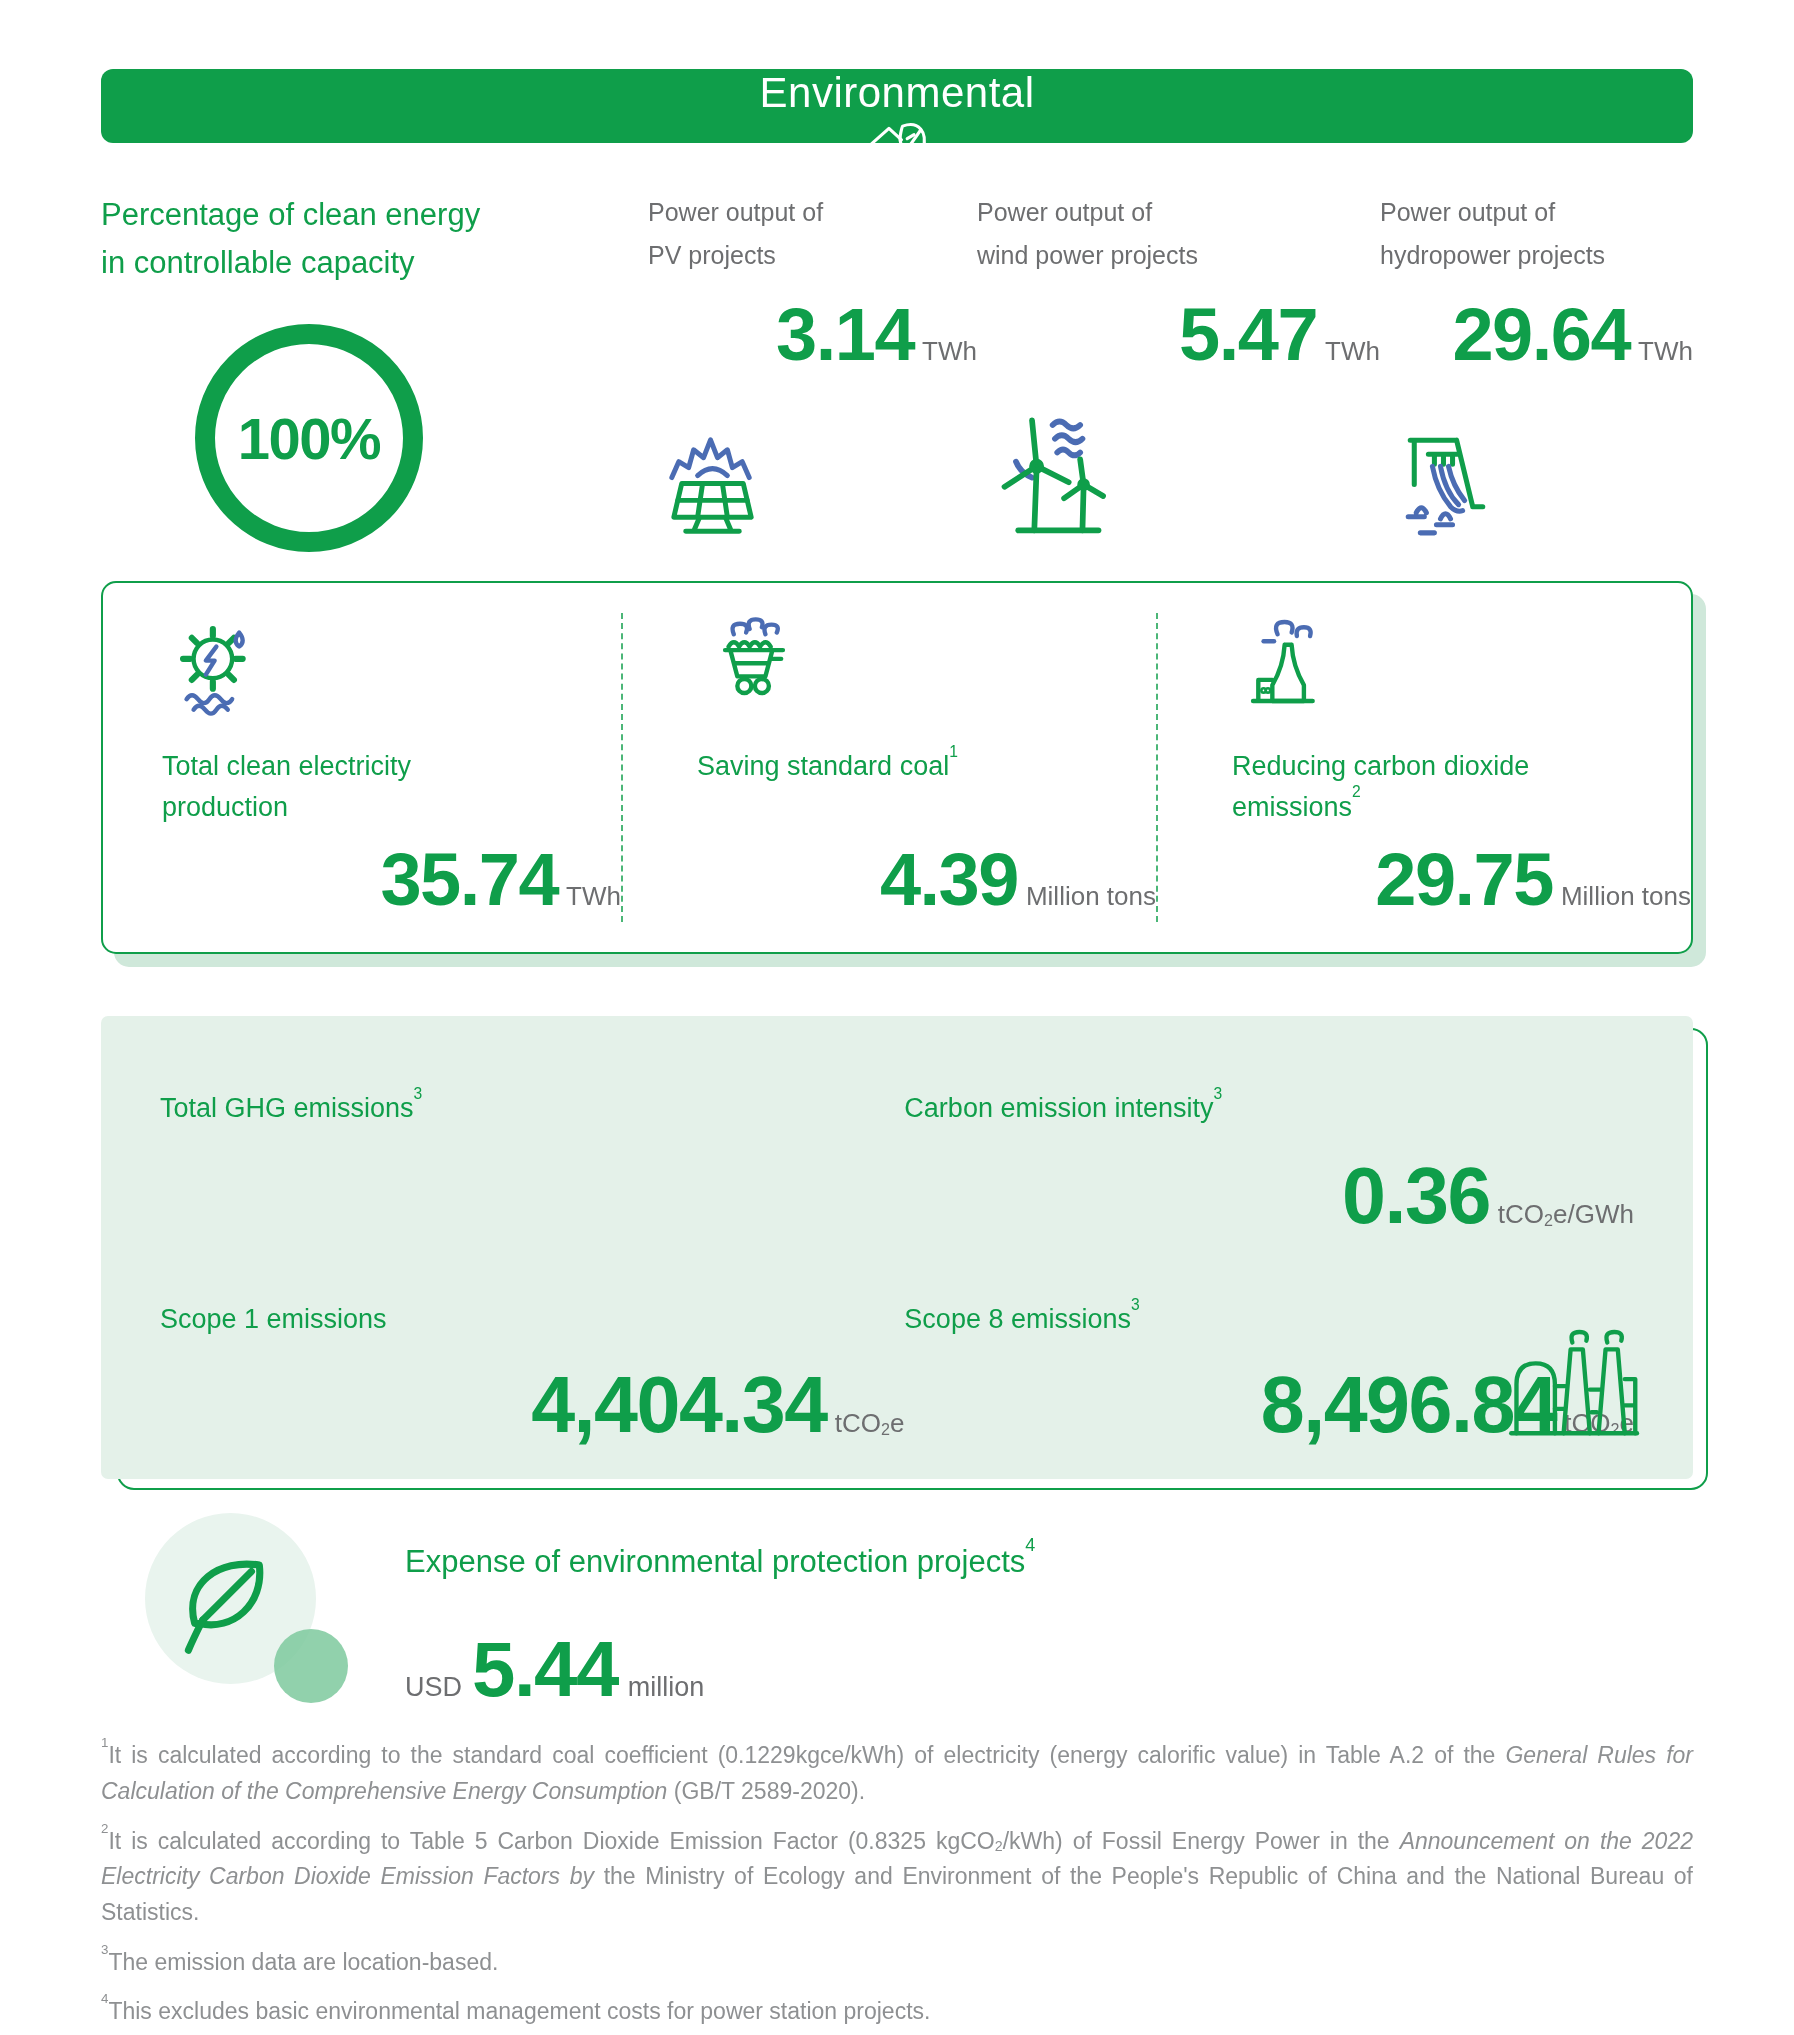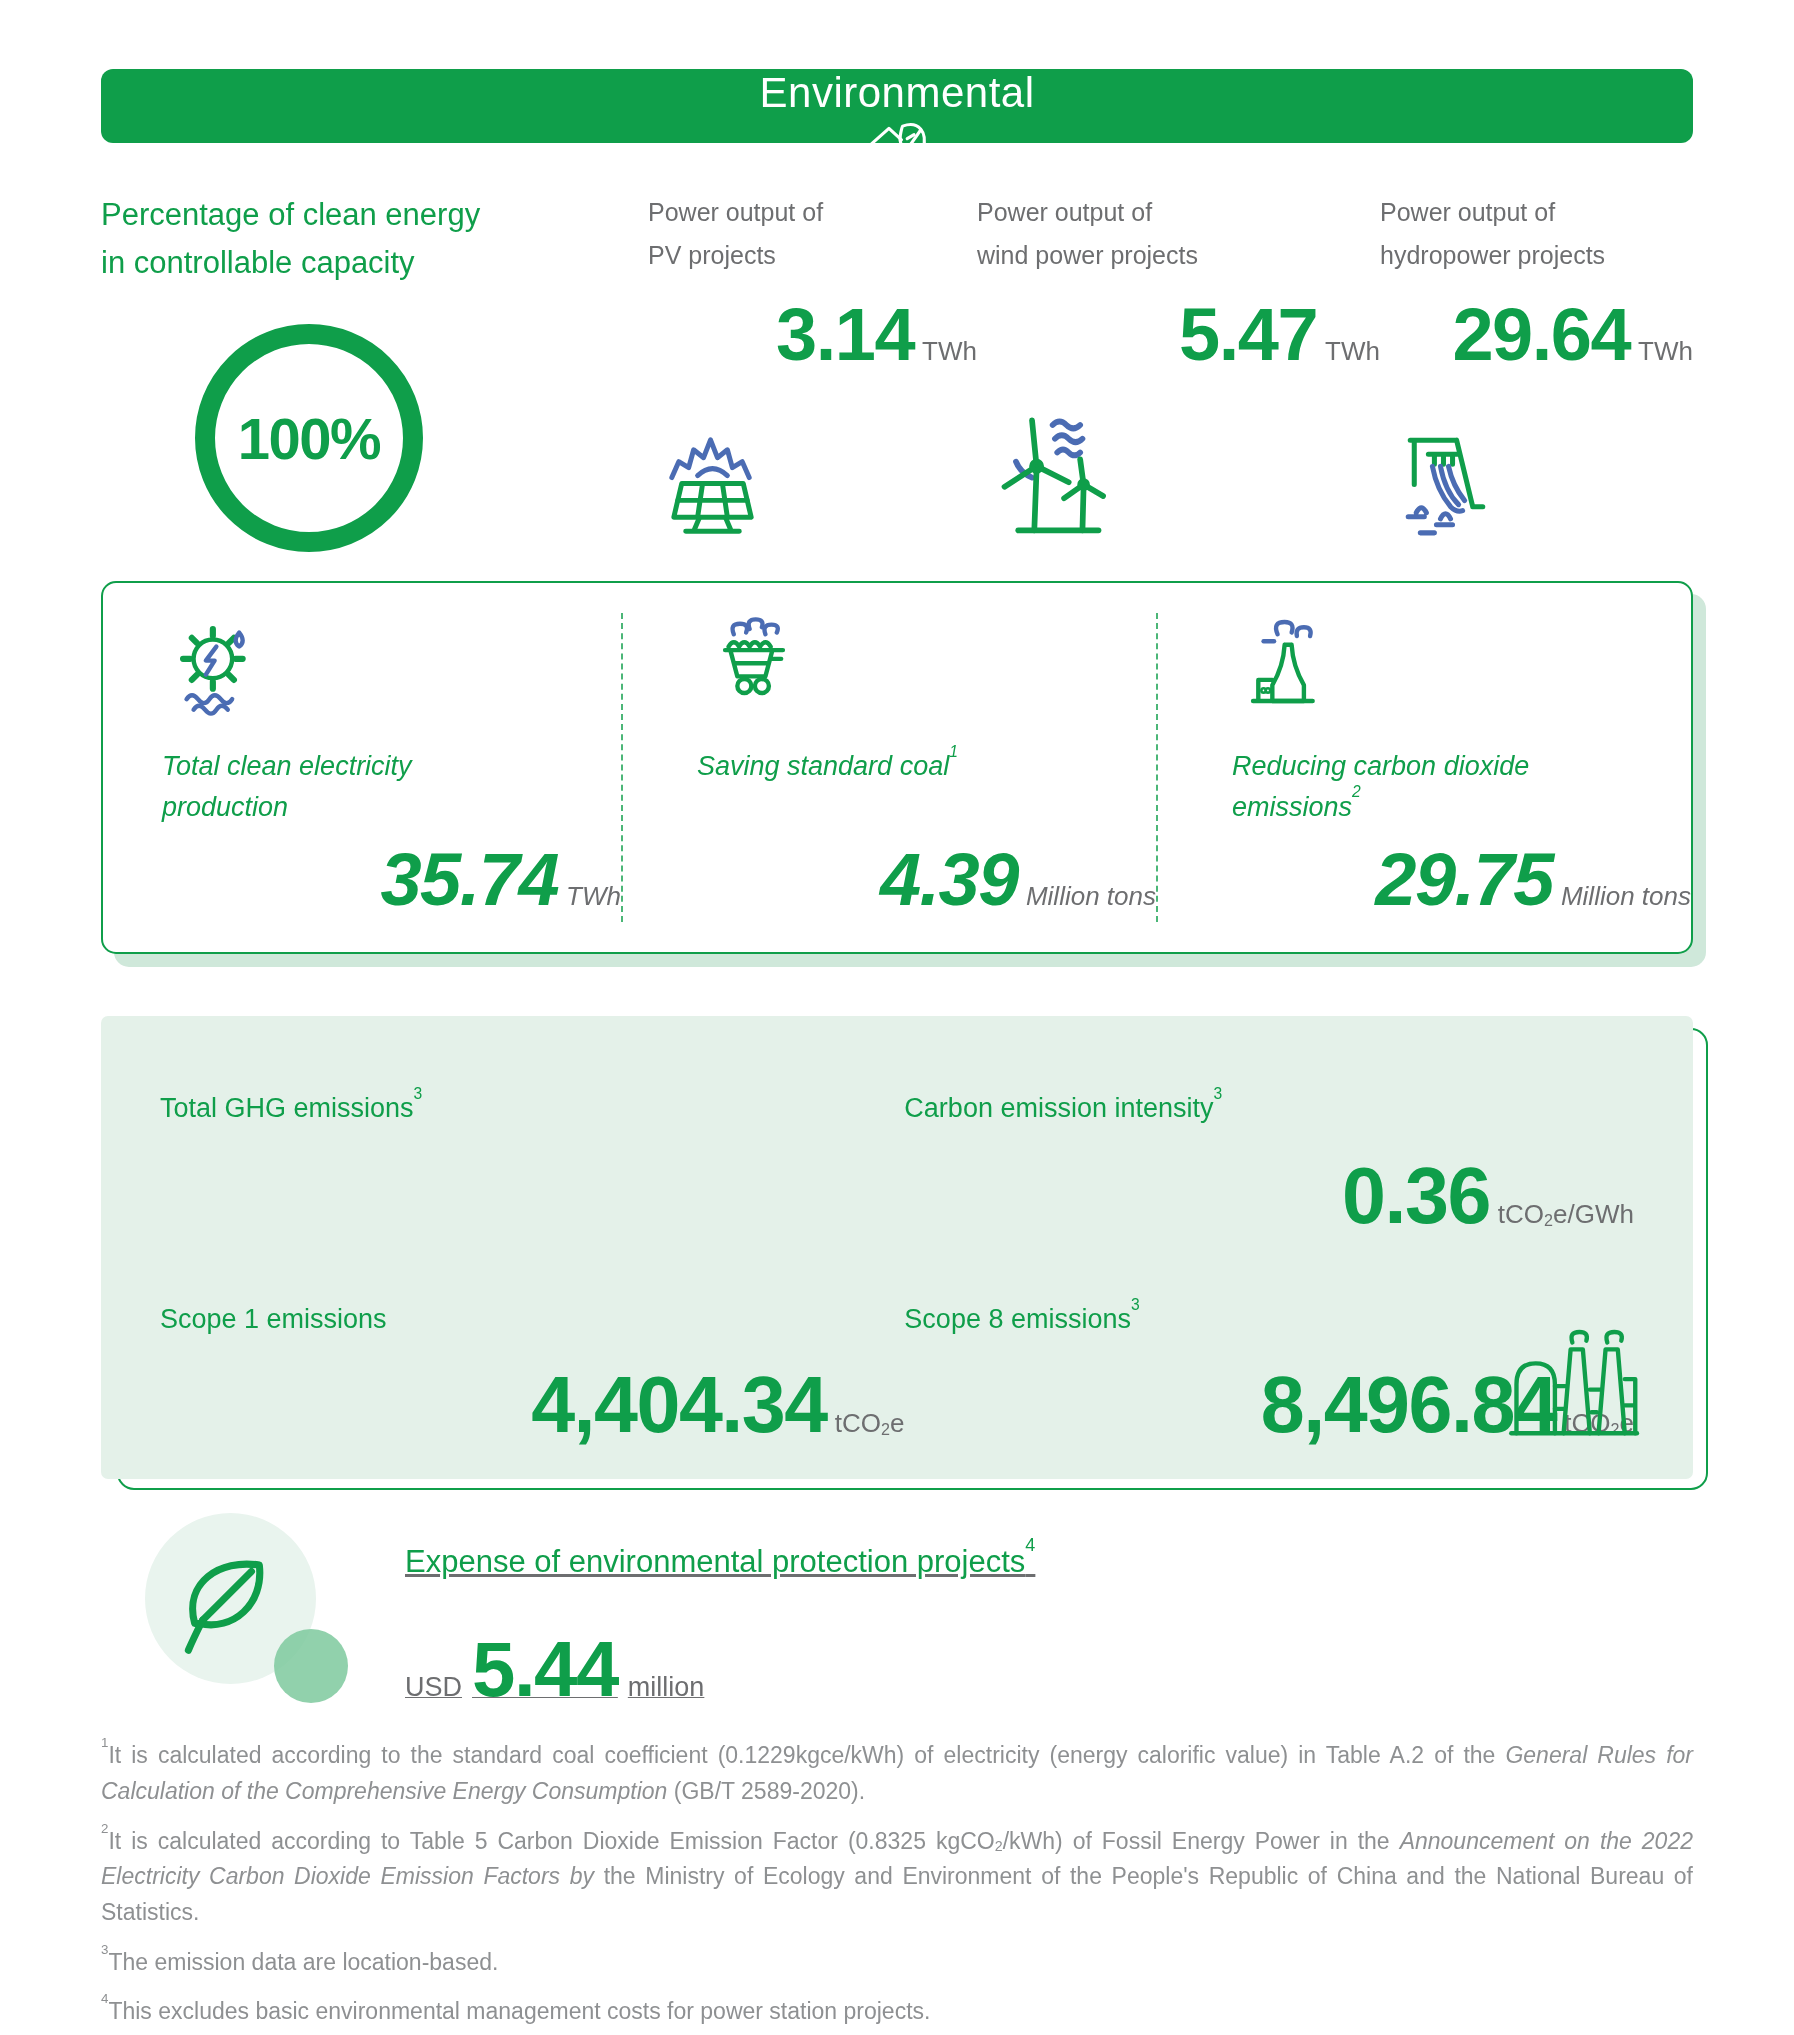--- a/index.html
+++ b/index.html
@@ -38,21 +38,21 @@
   .pcol3{flex:1;}
   .plabel{color:var(--gray);font-size:25px;line-height:1.7;height:92px;}
   .value-row{white-space:nowrap;margin-top:9px;text-align:right;}
   .big-num{font-size:74px;font-weight:700;color:var(--green);letter-spacing:-1.5px;}
   .unit{font-size:26px;color:var(--gray);margin-left:8px;}
   .unit .u-sub{font-size:.62em;position:relative;bottom:-.18em;}
   .picon{margin-top:25px;height:149px;display:flex;align-items:flex-end;}
   
   .stat-box{
     margin:29px 101px 0;background:#fff;border:2.5px solid var(--green);border-radius:15px;
-    box-shadow:13px 13px 0 0 var(--shadow);display:flex;padding:30px 0;box-sizing:border-box;font-style:italic;
+    box-shadow:13px 13px 0 0 var(--shadow);display:flex;padding:30px 0;box-sizing:border-box;
   }
   .stat-col{flex:1;padding-left:59px;box-sizing:border-box;}
   .stat-col.sep{border-left:2px dashed rgba(15,158,74,.75);padding-left:74px;}
   .stat-icon{height:116px;display:flex;align-items:flex-end;}
   .stat-label{margin-top:17.3px;min-height:82px;color:var(--green);font-size:27px;line-height:1.5;}
   .w1{max-width:297px;} .w3{max-width:376px;}
   .lbl-sup{font-size:.58em;position:relative;top:-.55em;color:var(--green);}
   
   .ghg-wrap{position:relative;margin:62px 101px 0;height:463px;}
   .ghg-outline{
@@ -69,21 +69,21 @@
   .ghg-val{margin-top:22px;white-space:nowrap;}
   .row2{margin-top:59px;}
   .row2v{margin-top:20px;}
   .factory{position:absolute;right:47px;bottom:35px;}
   
   .expense{margin:26px 101px 0;display:flex;height:198px;}
   .exp-art{position:relative;width:277px;height:198px;flex:0 0 auto;}
   .exp-bigcircle{position:absolute;left:44px;top:7.4px;width:171px;height:171px;border-radius:50%;background:var(--pale2);}
   .exp-leaf{position:absolute;left:59px;top:27px;}
   .exp-smallcircle{position:absolute;left:173px;top:124px;width:74px;height:74px;border-radius:50%;background:var(--smallcircle);opacity:.85;}
-  .exp-text{margin-left:27px;text-decoration:underline;}
+  .exp-text{margin-left:27px;}
   .exp-title{margin-top:39px;color:var(--green);font-size:31px;}
   .exp-value{margin-top:44px;white-space:nowrap;}
   .exp-cur{font-size:27px;color:var(--gray);margin-right:10px;}
   .exp-num{font-size:78px;font-weight:700;color:var(--green);letter-spacing:-1.5px;}
   .exp-unit{font-size:27px;color:var(--gray);margin-left:10px;}
   
   .footnotes{margin:35px 101px 0;color:var(--fngray);font-size:23px;line-height:1.55;text-align:justify;}
   .fn{margin:0 0 14px 0;}
   .fn sup{font-size:.58em;position:relative;top:-.55em;}
   .fn .f-sub{font-size:.62em;position:relative;bottom:-.18em;}

